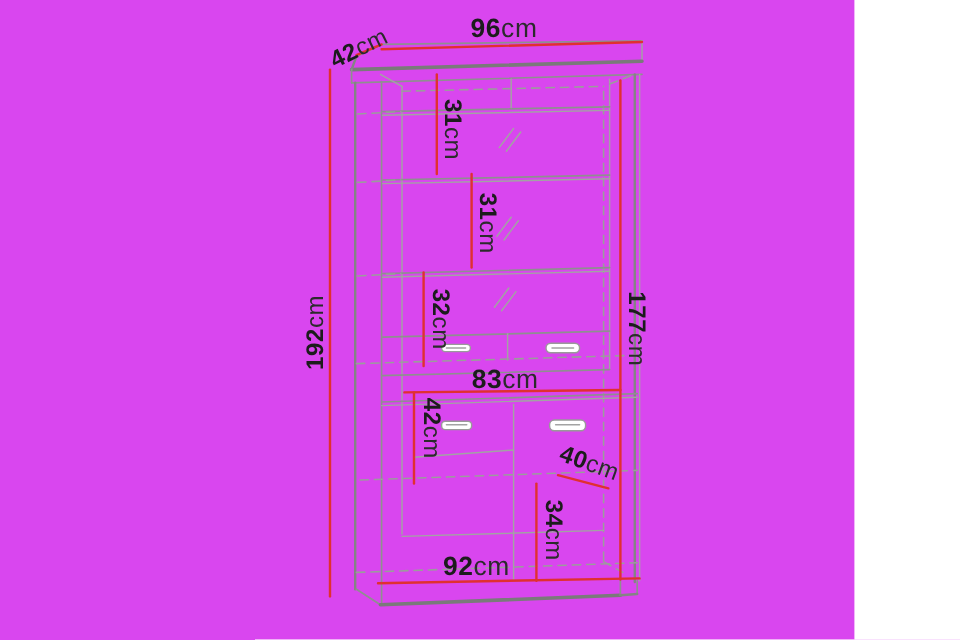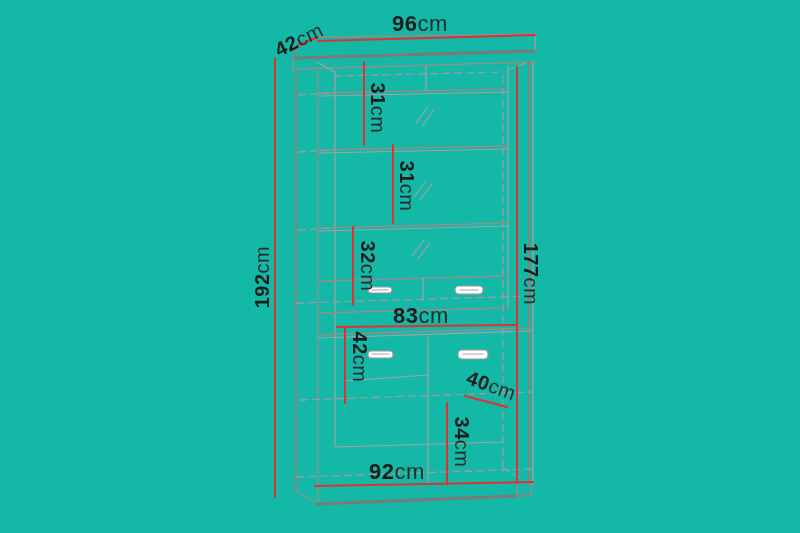--- a/index.html
+++ b/index.html
@@ -1,16 +1,16 @@
 <!DOCTYPE html>
 <html><head>
 <meta charset="utf-8">
 <style>
   html,body{margin:0;padding:0;background:#ffffff;}
-  .stage{position:relative;width:800px;height:533px;background:#14b8a6;overflow:hidden;
+  .stage{position:relative;width:712px;height:533px;background:#d946ef;overflow:hidden;
          font-family:"Liberation Sans",sans-serif;}
   svg{display:block;}
   
   .ln      {stroke:#8f8f8f;stroke-width:1.4;fill:none;stroke-linecap:round;}
   .ln-dark {stroke:#7a7a7a;stroke-width:3;fill:none;stroke-linecap:round;}
   .ln-med  {stroke:#848484;stroke-width:2;fill:none;stroke-linecap:round;}
   .ln-lt   {stroke:#a3a3a3;stroke-width:1.2;fill:none;stroke-linecap:round;}
   .dash    {stroke:#9c9c9c;stroke-width:1.3;fill:none;stroke-dasharray:7 5;stroke-linecap:round;}
   .red     {stroke:#e03030;stroke-width:2;fill:none;stroke-linecap:round;}
   .handle  {stroke:#9a9a9a;stroke-width:1.2;fill:#ffffff;}

